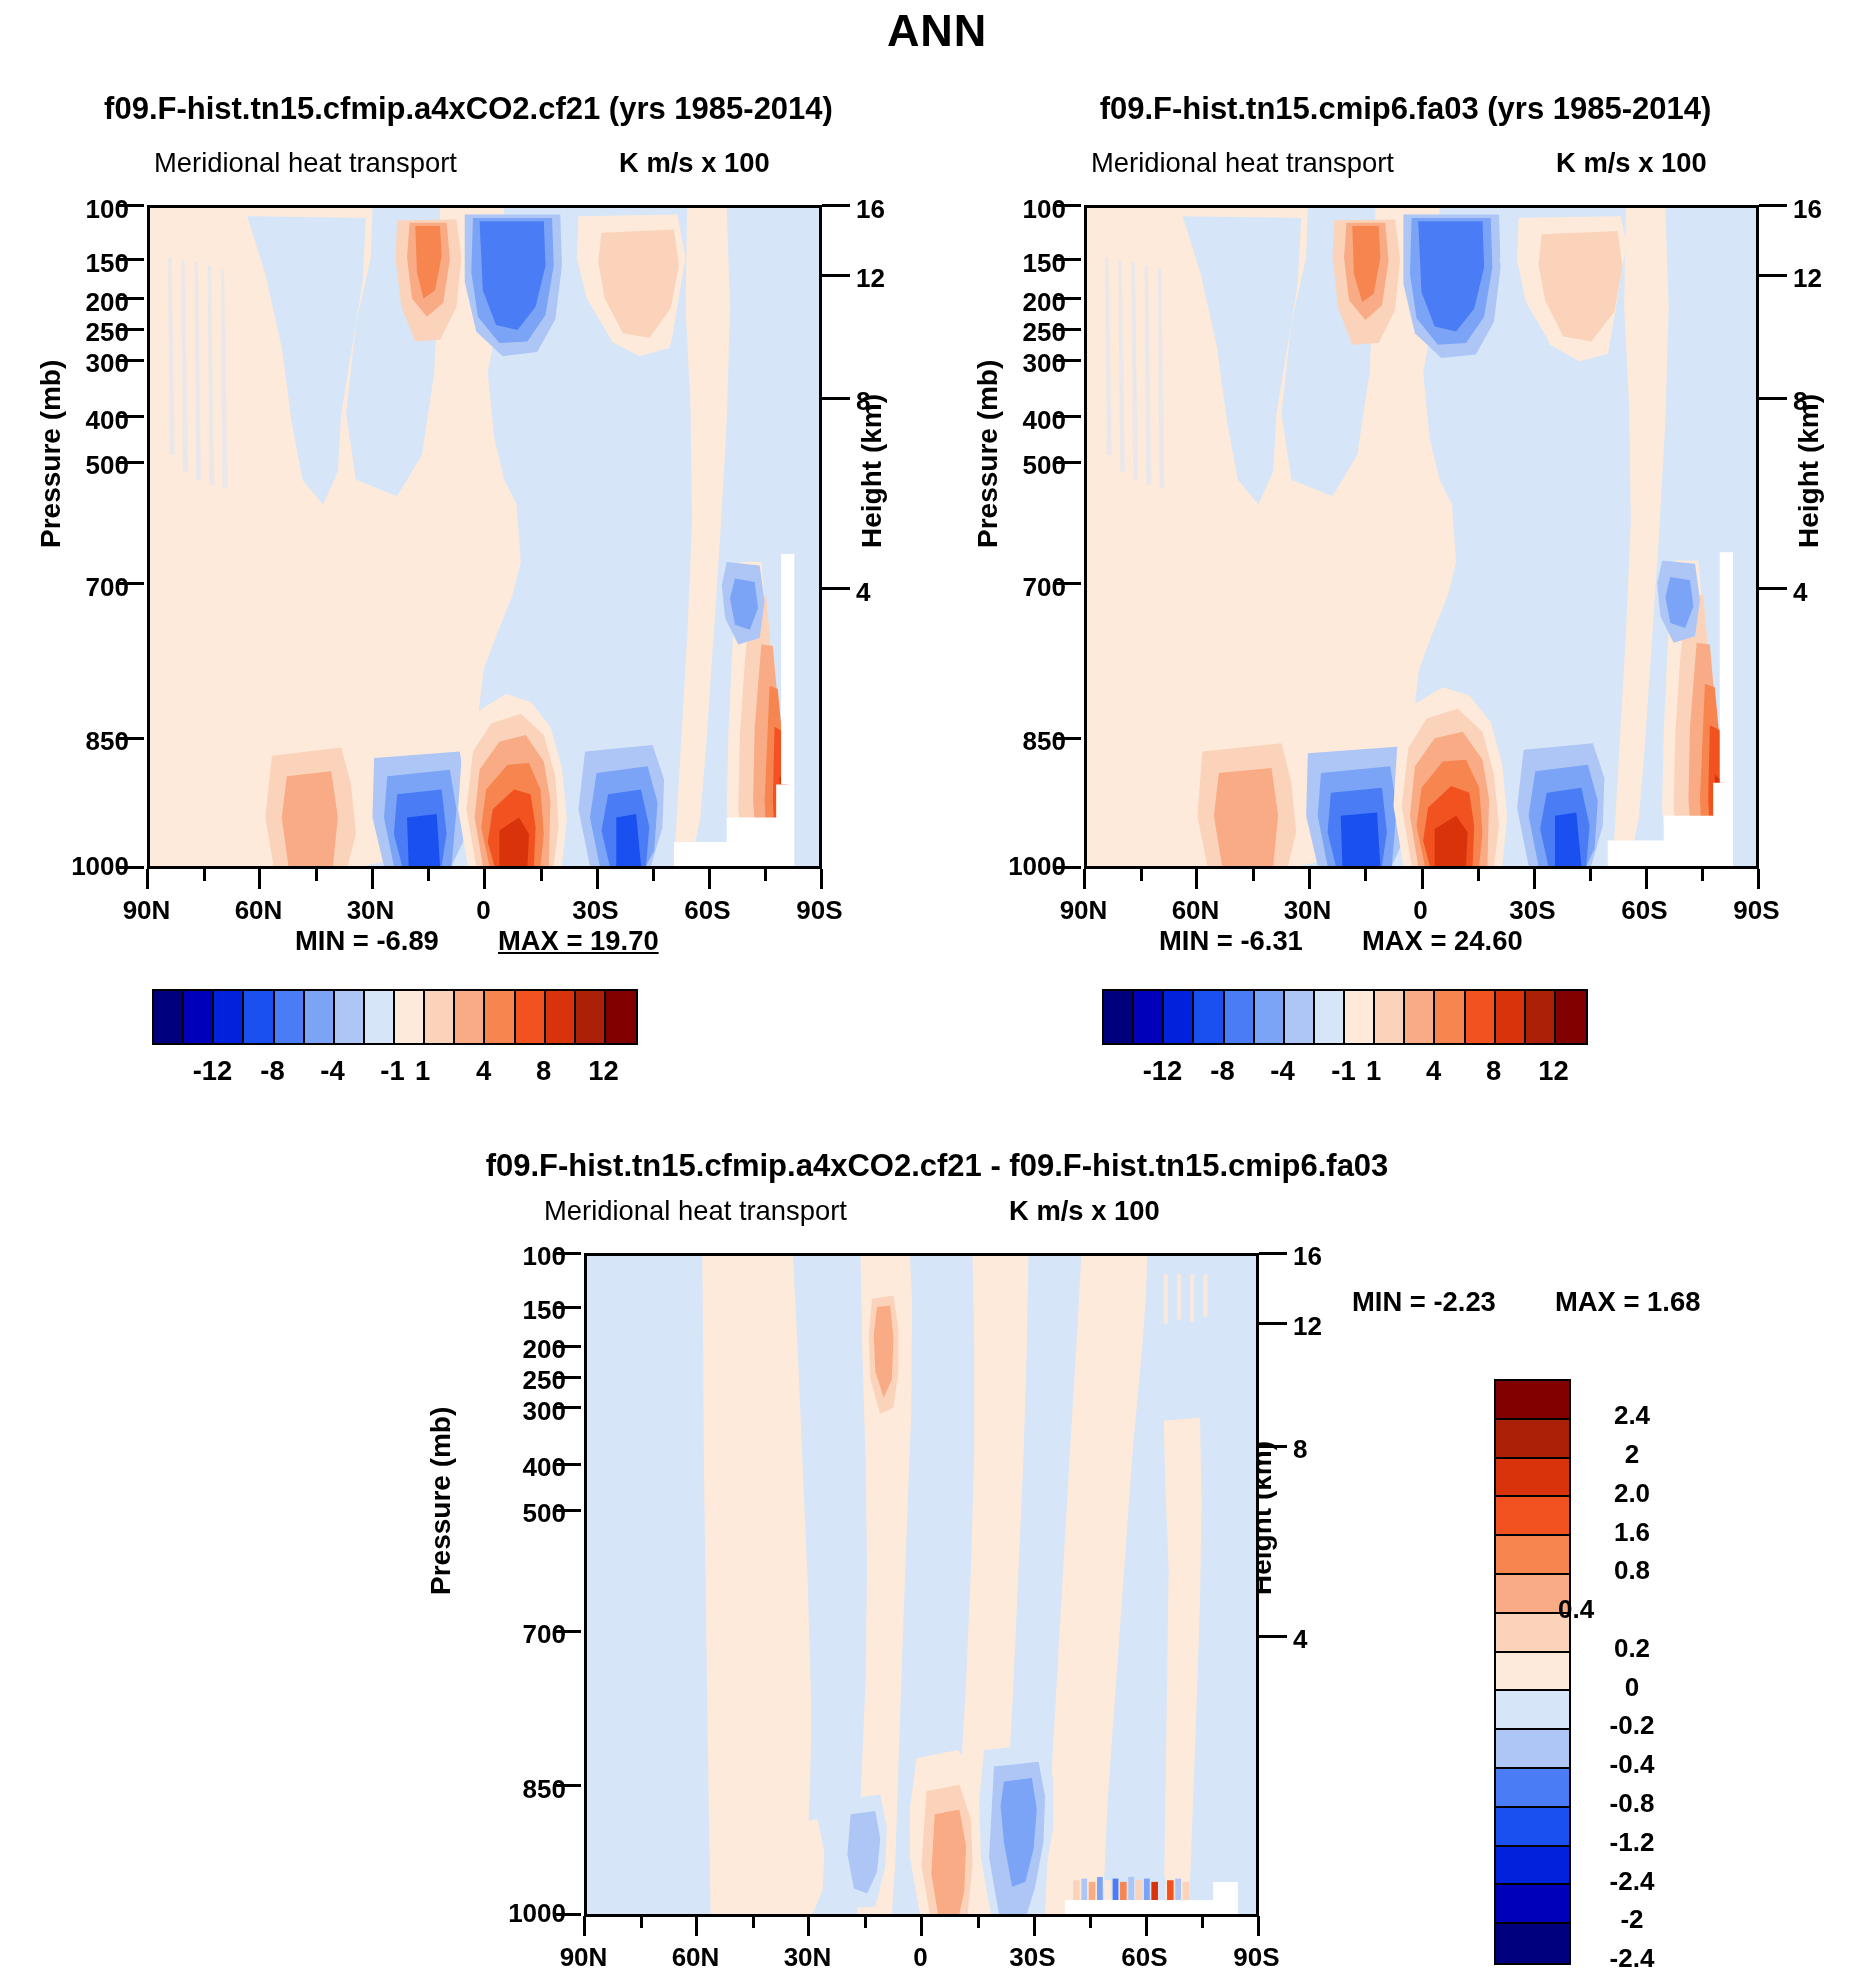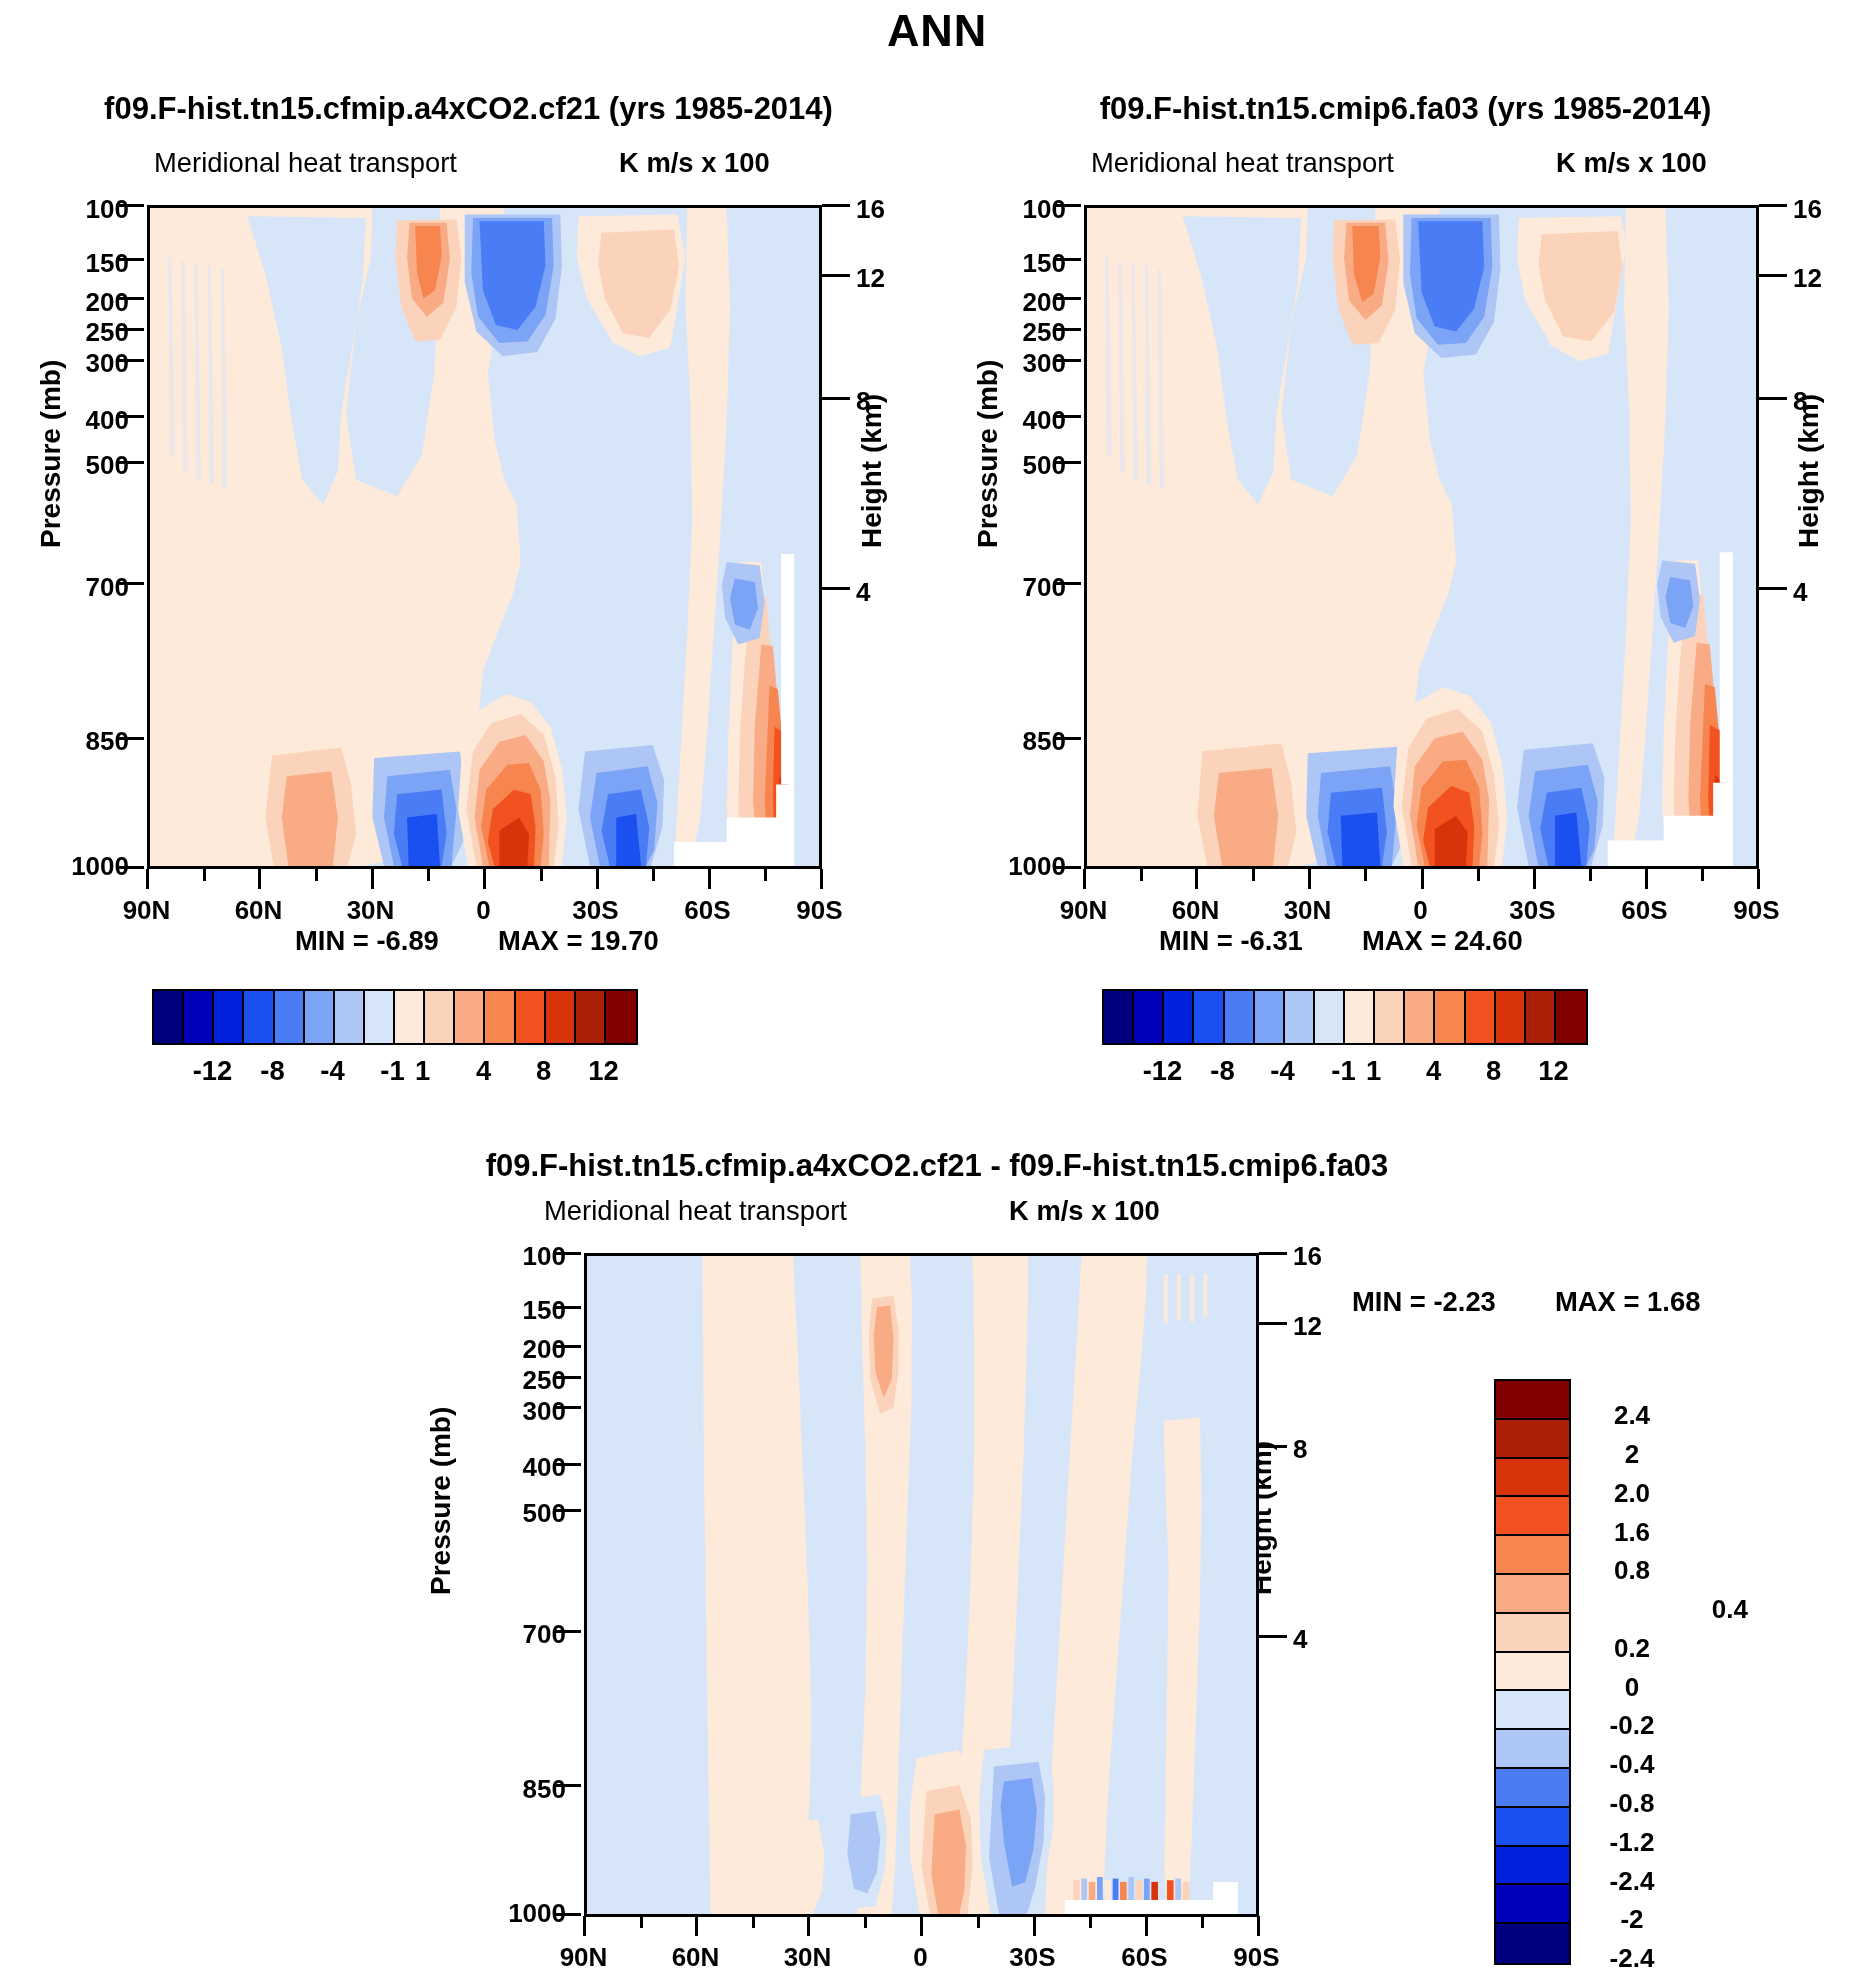--- a/index.html
+++ b/index.html
@@ -173,21 +173,21 @@
   <div class="xtick-label abs" style="left:554px;top:895px;width:83px;">30S</div>
   <div class="xtick-minor abs" style="left:652px;top:869px;height:11.6px;"></div>
   <div class="xtick-mark abs" style="left:708px;top:869px;height:20px;"></div>
   <div class="xtick-label abs" style="left:666px;top:895px;width:83px;">60S</div>
   <div class="xtick-minor abs" style="left:764px;top:869px;height:11.6px;"></div>
   <div class="xtick-mark abs" style="left:820px;top:869px;height:20px;"></div>
   <div class="xtick-label abs" style="left:778px;top:895px;width:83px;">90S</div>
 </div>
 
 <div class="minmax" style="left:295px;top:925px;">MIN =  -6.89</div>
-<div class="minmax" style="left:498px;top:925px;">MAX =  19.70</div>
+<div class="minmax" style="left:498px;top:925px;text-decoration:underline;">MAX =  19.70</div>
 
 <div class="hbar" id="hbar-left" style="left:152px;top:989px;width:482px;height:52px;">
     <div class="cell" style="background: rgb(0, 0, 127); width: 6.25%;"></div>
     <div class="cell" style="background: rgb(0, 0, 187); width: 6.25%;"></div>
     <div class="cell" style="background: rgb(0, 34, 221); width: 6.25%;"></div>
     <div class="cell" style="background: rgb(26, 79, 240); width: 6.25%;"></div>
     <div class="cell" style="background: rgb(74, 124, 245); width: 6.25%;"></div>
     <div class="cell" style="background: rgb(123, 164, 247); width: 6.25%;"></div>
     <div class="cell" style="background: rgb(174, 198, 245); width: 6.25%;"></div>
     <div class="cell" style="background: rgb(214, 230, 248); width: 6.25%;"></div>
@@ -522,21 +522,21 @@
     <div class="vcell" style="background: rgb(0, 34, 221); height: 6.66667%;"></div>
     <div class="vcell" style="background: rgb(0, 0, 187); height: 6.66667%;"></div>
     <div class="vcell" style="background: rgb(0, 0, 127); height: 6.66667%;"></div>
   </div>
 <div id="vbar-diff-labels">
     <div class="vbar-lab abs" style="left: 1578px; top: 1400px; width: 108px; text-align: center;">2.4</div>
     <div class="vbar-lab abs" style="left: 1578px; top: 1439px; width: 108px; text-align: center;">2</div>
     <div class="vbar-lab abs" style="left: 1578px; top: 1478px; width: 108px; text-align: center;">2.0</div>
     <div class="vbar-lab abs" style="left: 1578px; top: 1517px; width: 108px; text-align: center;">1.6</div>
     <div class="vbar-lab abs" style="left: 1578px; top: 1555px; width: 108px; text-align: center;">0.8</div>
-    <div class="vbar-lab abs" style="left: 1640px; top: 1594px; width: 108px; text-align: right;">0.4</div>
+    <div class="vbar-lab abs" style="left: 1558px; top: 1594px; width: 108px; text-align: left;">0.4</div>
     <div class="vbar-lab abs" style="left: 1578px; top: 1633px; width: 108px; text-align: center;">0.2</div>
     <div class="vbar-lab abs" style="left: 1578px; top: 1672px; width: 108px; text-align: center;">0</div>
     <div class="vbar-lab abs" style="left: 1578px; top: 1710px; width: 108px; text-align: center;">-0.2</div>
     <div class="vbar-lab abs" style="left: 1578px; top: 1749px; width: 108px; text-align: center;">-0.4</div>
     <div class="vbar-lab abs" style="left: 1578px; top: 1788px; width: 108px; text-align: center;">-0.8</div>
     <div class="vbar-lab abs" style="left: 1578px; top: 1827px; width: 108px; text-align: center;">-1.2</div>
     <div class="vbar-lab abs" style="left: 1578px; top: 1866px; width: 108px; text-align: center;">-2.4</div>
     <div class="vbar-lab abs" style="left: 1578px; top: 1904px; width: 108px; text-align: center;">-2</div>
     <div class="vbar-lab abs" style="left: 1578px; top: 1943px; width: 108px; text-align: center;">-2.4</div>
   </div>

